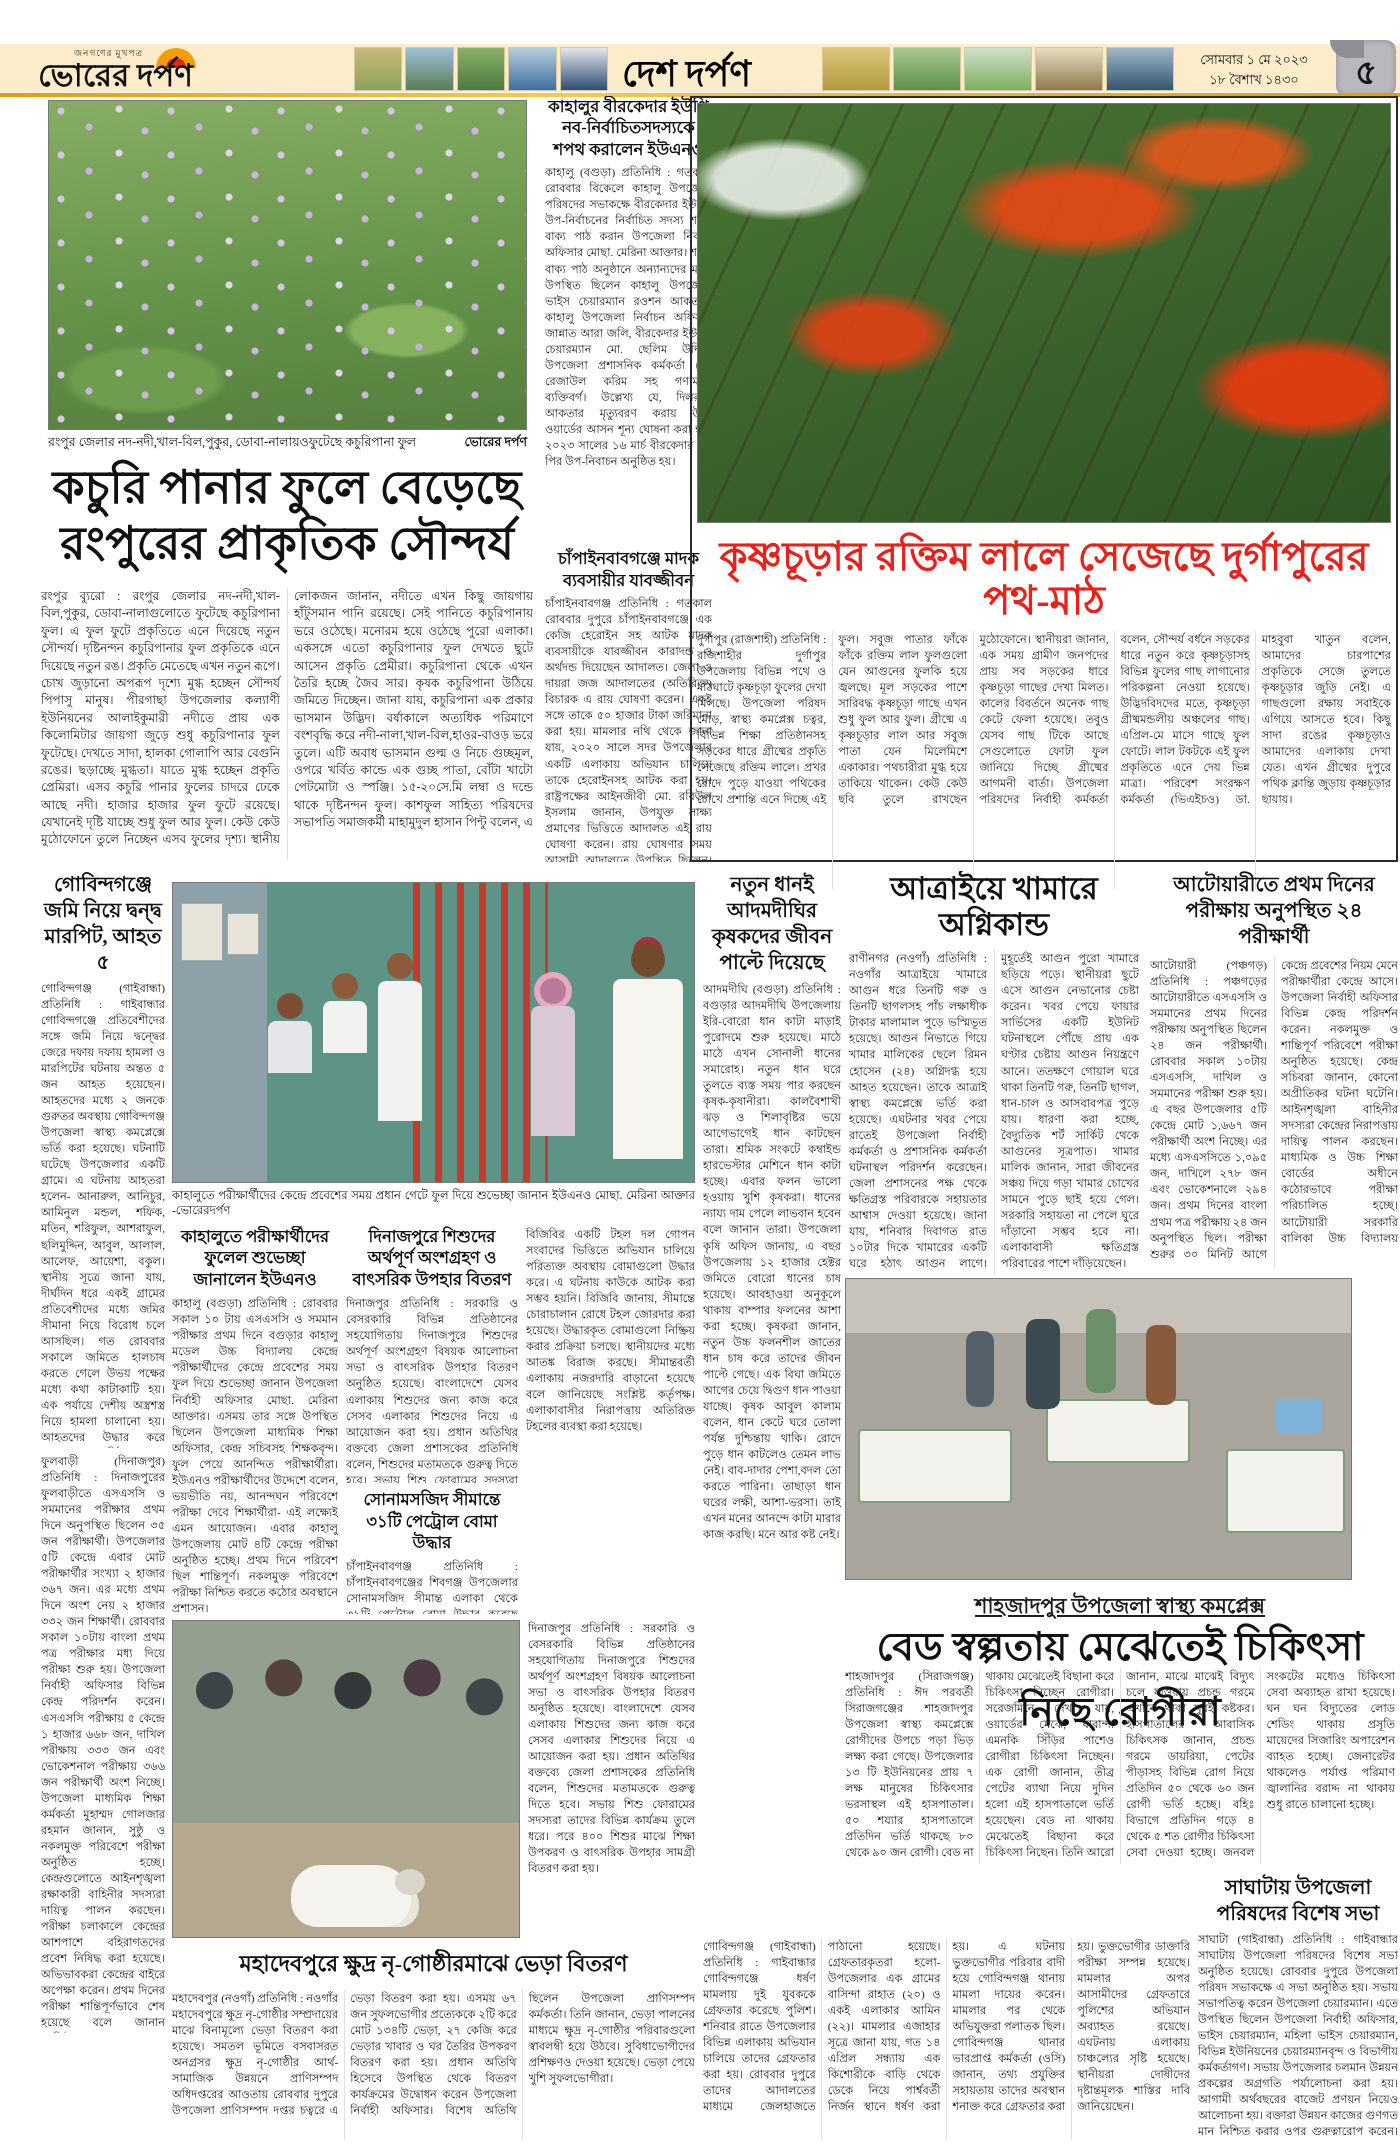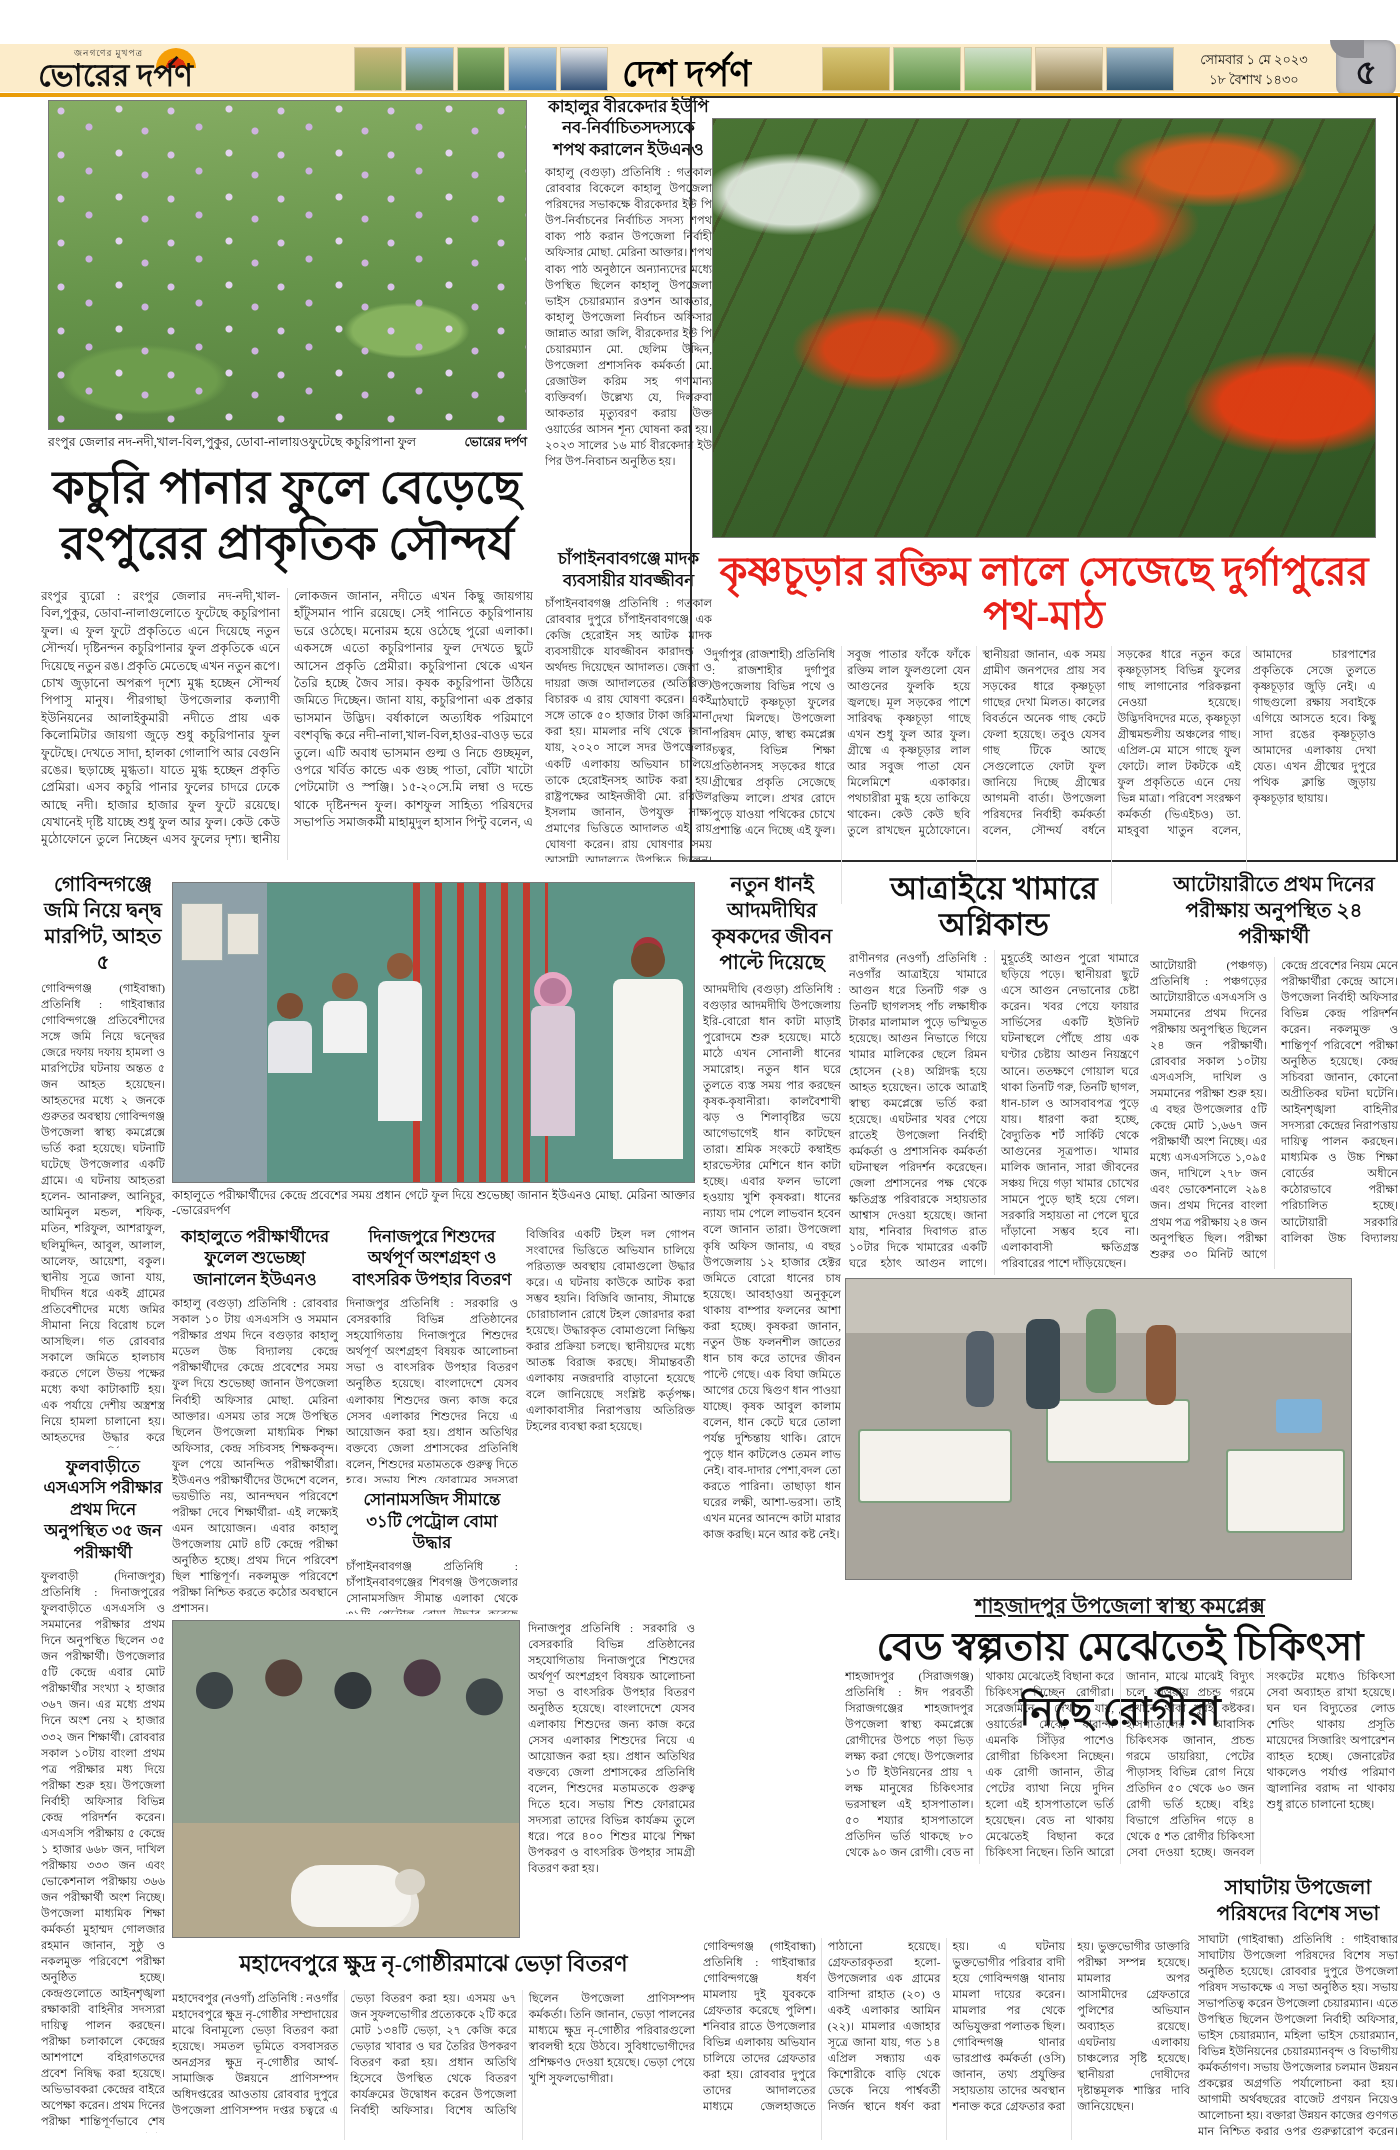--- a/index.html
+++ b/index.html
@@ -86,21 +86,21 @@
   .hl-big{font-size:31px;line-height:1.15;}
   .kicker{font-size:21px;font-weight:800;text-align:center;text-decoration:underline;}
   .body-txt{font-size:12px;line-height:1.45;text-align:justify;color:#191919;}
   .body-sm{font-size:11.3px;line-height:1.42;}
   .caption{font-size:12.5px;line-height:1.3;color:#111;}
   .cap-row{display:flex;justify-content:space-between;}
   .cols2{column-count:2;column-gap:14px;column-rule:1px solid #e0e0e0;}
   .cols3{column-count:3;column-gap:12px;column-rule:1px solid #e0e0e0;}
   .cols4{column-count:4;column-gap:12px;column-rule:1px solid #e0e0e0;}
   .cols5{column-count:5;column-gap:12px;column-rule:1px solid #e0e0e0;}
-  .box{border:2px solid #2a2a2a;box-sizing:border-box;padding:20px;}
+  .box{border:2px solid #2a2a2a;box-sizing:border-box;padding:5px;}
   p{margin:0;}
   h1,h2,h3{margin:0;}
 </style>
 </head>
 <body>
 
 <div class="page">
 
   <div class="abs masthead"></div>
 
@@ -160,21 +160,20 @@
 
   <div class="abs box" style="left:690px;top:96px;width:708px;height:766px;">
     <div class="photo krishnachura-photo" style="width:100%;height:420px;"></div>
     <h1 class="hl hl-red" style="margin:12px 0 8px;">কৃষ্ণচূড়ার রক্তিম লালে সেজেছে দুর্গাপুরের পথ-মাঠ</h1>
     <p class="body-txt body-sm cols5 ovh" style="height:258px;">দুর্গাপুর (রাজশাহী) প্রতিনিধি : রাজশাহীর দুর্গাপুর উপজেলায় বিভিন্ন পথে ও মাঠঘাটে কৃষ্ণচূড়া ফুলের দেখা মিলছে। উপজেলা পরিষদ মোড়, স্বাস্থ্য কমপ্লেক্স চত্বর, বিভিন্ন শিক্ষা প্রতিষ্ঠানসহ সড়কের ধারে গ্রীষ্মের প্রকৃতি সেজেছে রক্তিম লালে। প্রখর রোদে পুড়ে যাওয়া পথিকের চোখে প্রশান্তি এনে দিচ্ছে এই ফুল। সবুজ পাতার ফাঁকে ফাঁকে রক্তিম লাল ফুলগুলো যেন আগুনের ফুলকি হয়ে জ্বলছে। মূল সড়কের পাশে সারিবদ্ধ কৃষ্ণচূড়া গাছে এখন শুধু ফুল আর ফুল। গ্রীষ্মে এ কৃষ্ণচূড়ার লাল আর সবুজ পাতা যেন মিলেমিশে একাকার। পথচারীরা মুগ্ধ হয়ে তাকিয়ে থাকেন। কেউ কেউ ছবি তুলে রাখছেন মুঠোফোনে। স্থানীয়রা জানান, এক সময় গ্রামীণ জনপদের প্রায় সব সড়কের ধারে কৃষ্ণচূড়া গাছের দেখা মিলত। কালের বিবর্তনে অনেক গাছ কেটে ফেলা হয়েছে। তবুও যেসব গাছ টিকে আছে সেগুলোতে ফোটা ফুল জানিয়ে দিচ্ছে গ্রীষ্মের আগমনী বার্তা। উপজেলা পরিষদের নির্বাহী কর্মকর্তা বলেন, সৌন্দর্য বর্ধনে সড়কের ধারে নতুন করে কৃষ্ণচূড়াসহ বিভিন্ন ফুলের গাছ লাগানোর পরিকল্পনা নেওয়া হয়েছে। উদ্ভিদবিদদের মতে, কৃষ্ণচূড়া গ্রীষ্মমন্ডলীয় অঞ্চলের গাছ। এপ্রিল-মে মাসে গাছে ফুল ফোটে। লাল টকটকে এই ফুল প্রকৃতিতে এনে দেয় ভিন্ন মাত্রা। পরিবেশ সংরক্ষণ কর্মকর্তা (ভিএইচও) ডা. মাহবুবা খাতুন বলেন, আমাদের চারপাশের প্রকৃতিকে সেজে তুলতে কৃষ্ণচূড়ার জুড়ি নেই। এ গাছগুলো রক্ষায় সবাইকে এগিয়ে আসতে হবে। কিছু সাদা রঙের কৃষ্ণচূড়াও আমাদের এলাকায় দেখা যেত। এখন গ্রীষ্মের দুপুরে পথিক ক্লান্তি জুড়ায় কৃষ্ণচূড়ার ছায়ায়।</p>
   </div>
 
   <div class="abs ovh" style="left:41px;top:871px;width:124px;height:1262px;">
     <h2 class="hl hl-mid">গোবিন্দগঞ্জে জমি নিয়ে দ্বন্দ্ব মারপিট, আহত ৫</h2>
     <p class="body-txt body-sm ovh" style="height:468px;margin-top:5px;">গোবিন্দগঞ্জ (গাইবান্ধা) প্রতিনিধি : গাইবান্ধার গোবিন্দগঞ্জে প্রতিবেশীদের সঙ্গে জমি নিয়ে দ্বন্দ্বের জেরে দফায় দফায় হামলা ও মারপিটের ঘটনায় অন্তত ৫ জন আহত হয়েছেন। আহতদের মধ্যে ২ জনকে গুরুতর অবস্থায় গোবিন্দগঞ্জ উপজেলা স্বাস্থ্য কমপ্লেক্সে ভর্তি করা হয়েছে। ঘটনাটি ঘটেছে উপজেলার একটি গ্রামে। এ ঘটনায় আহতরা হলেন- আনারুল, আনিচুর, আমিনুল মন্ডল, শফিক, মতিন, শরিফুল, আশরাফুল, ছলিমুদ্দিন, আবুল, আলাল, আলেফ, আয়েশা, বকুল। স্থানীয় সূত্রে জানা যায়, দীর্ঘদিন ধরে একই গ্রামের প্রতিবেশীদের মধ্যে জমির সীমানা নিয়ে বিরোধ চলে আসছিল। গত রোববার সকালে জমিতে হালচাষ করতে গেলে উভয় পক্ষের মধ্যে কথা কাটাকাটি হয়। এক পর্যায়ে দেশীয় অস্ত্রশস্ত্র নিয়ে হামলা চালানো হয়। আহতদের উদ্ধার করে হাসপাতালে ভর্তি করা হয়। গুরুতর আহত ২ জনকে উন্নত চিকিৎসার জন্য রংপুর মেডিকেল কলেজ হাসপাতালে পাঠানো হয়েছে। এ ব্যাপারে গোবিন্দগঞ্জ থানার ভারপ্রাপ্ত কর্মকর্তা (ওসি) জানান, অভিযোগ পেলে আইনগত ব্যবস্থা নেওয়া হবে। এলাকায় বর্তমানে উত্তেজনা বিরাজ করছে। পরিস্থিতি নিয়ন্ত্রণে অতিরিক্ত পুলিশ মোতায়েন করা হয়েছে।</p>
-    <h3 class="hl hl-small" style="margin-top:8px;">ফুলবাড়ীতে এসএসসি পরীক্ষার প্রথম দিনে অনুপস্থিত ৩৫ জন পরীক্ষার্থী</h3>
     <p class="body-txt body-sm ovh" style="height:580px;margin-top:5px;">ফুলবাড়ী (দিনাজপুর) প্রতিনিধি : দিনাজপুরের ফুলবাড়ীতে এসএসসি ও সমমানের পরীক্ষার প্রথম দিনে অনুপস্থিত ছিলেন ৩৫ জন পরীক্ষার্থী। উপজেলার ৫টি কেন্দ্রে এবার মোট পরীক্ষার্থীর সংখ্যা ২ হাজার ৩৬৭ জন। এর মধ্যে প্রথম দিনে অংশ নেয় ২ হাজার ৩৩২ জন শিক্ষার্থী। রোববার সকাল ১০টায় বাংলা প্রথম পত্র পরীক্ষার মধ্য দিয়ে পরীক্ষা শুরু হয়। উপজেলা নির্বাহী অফিসার বিভিন্ন কেন্দ্র পরিদর্শন করেন। এসএসসি পরীক্ষায় ৫ কেন্দ্রে ১ হাজার ৬৬৮ জন, দাখিল পরীক্ষায় ৩৩৩ জন এবং ভোকেশনাল পরীক্ষায় ৩৬৬ জন পরীক্ষার্থী অংশ নিচ্ছে। উপজেলা মাধ্যমিক শিক্ষা কর্মকর্তা মুহাম্মদ গোলজার রহমান জানান, সুষ্ঠু ও নকলমুক্ত পরিবেশে পরীক্ষা অনুষ্ঠিত হচ্ছে। কেন্দ্রগুলোতে আইনশৃঙ্খলা রক্ষাকারী বাহিনীর সদস্যরা দায়িত্ব পালন করছেন। পরীক্ষা চলাকালে কেন্দ্রের আশপাশে বহিরাগতদের প্রবেশ নিষিদ্ধ করা হয়েছে। অভিভাবকরা কেন্দ্রের বাইরে অপেক্ষা করেন। প্রথম দিনের পরীক্ষা শান্তিপূর্ণভাবে শেষ হয়েছে বলে জানান সংশ্লিষ্টরা।</p>
   </div>
 
   <div class="abs photo students-photo" style="left:172px;top:882px;width:523px;height:301px;">
     <div class="gate"></div>
     <div class="poster" style="left:8px;top:20px;width:40px;height:56px;"></div>
     <div class="poster" style="left:54px;top:30px;width:30px;height:40px;"></div>
     <div class="person" style="left:150px;top:90px;">
       <div class="head"></div>
       <div class="torso"></div>

